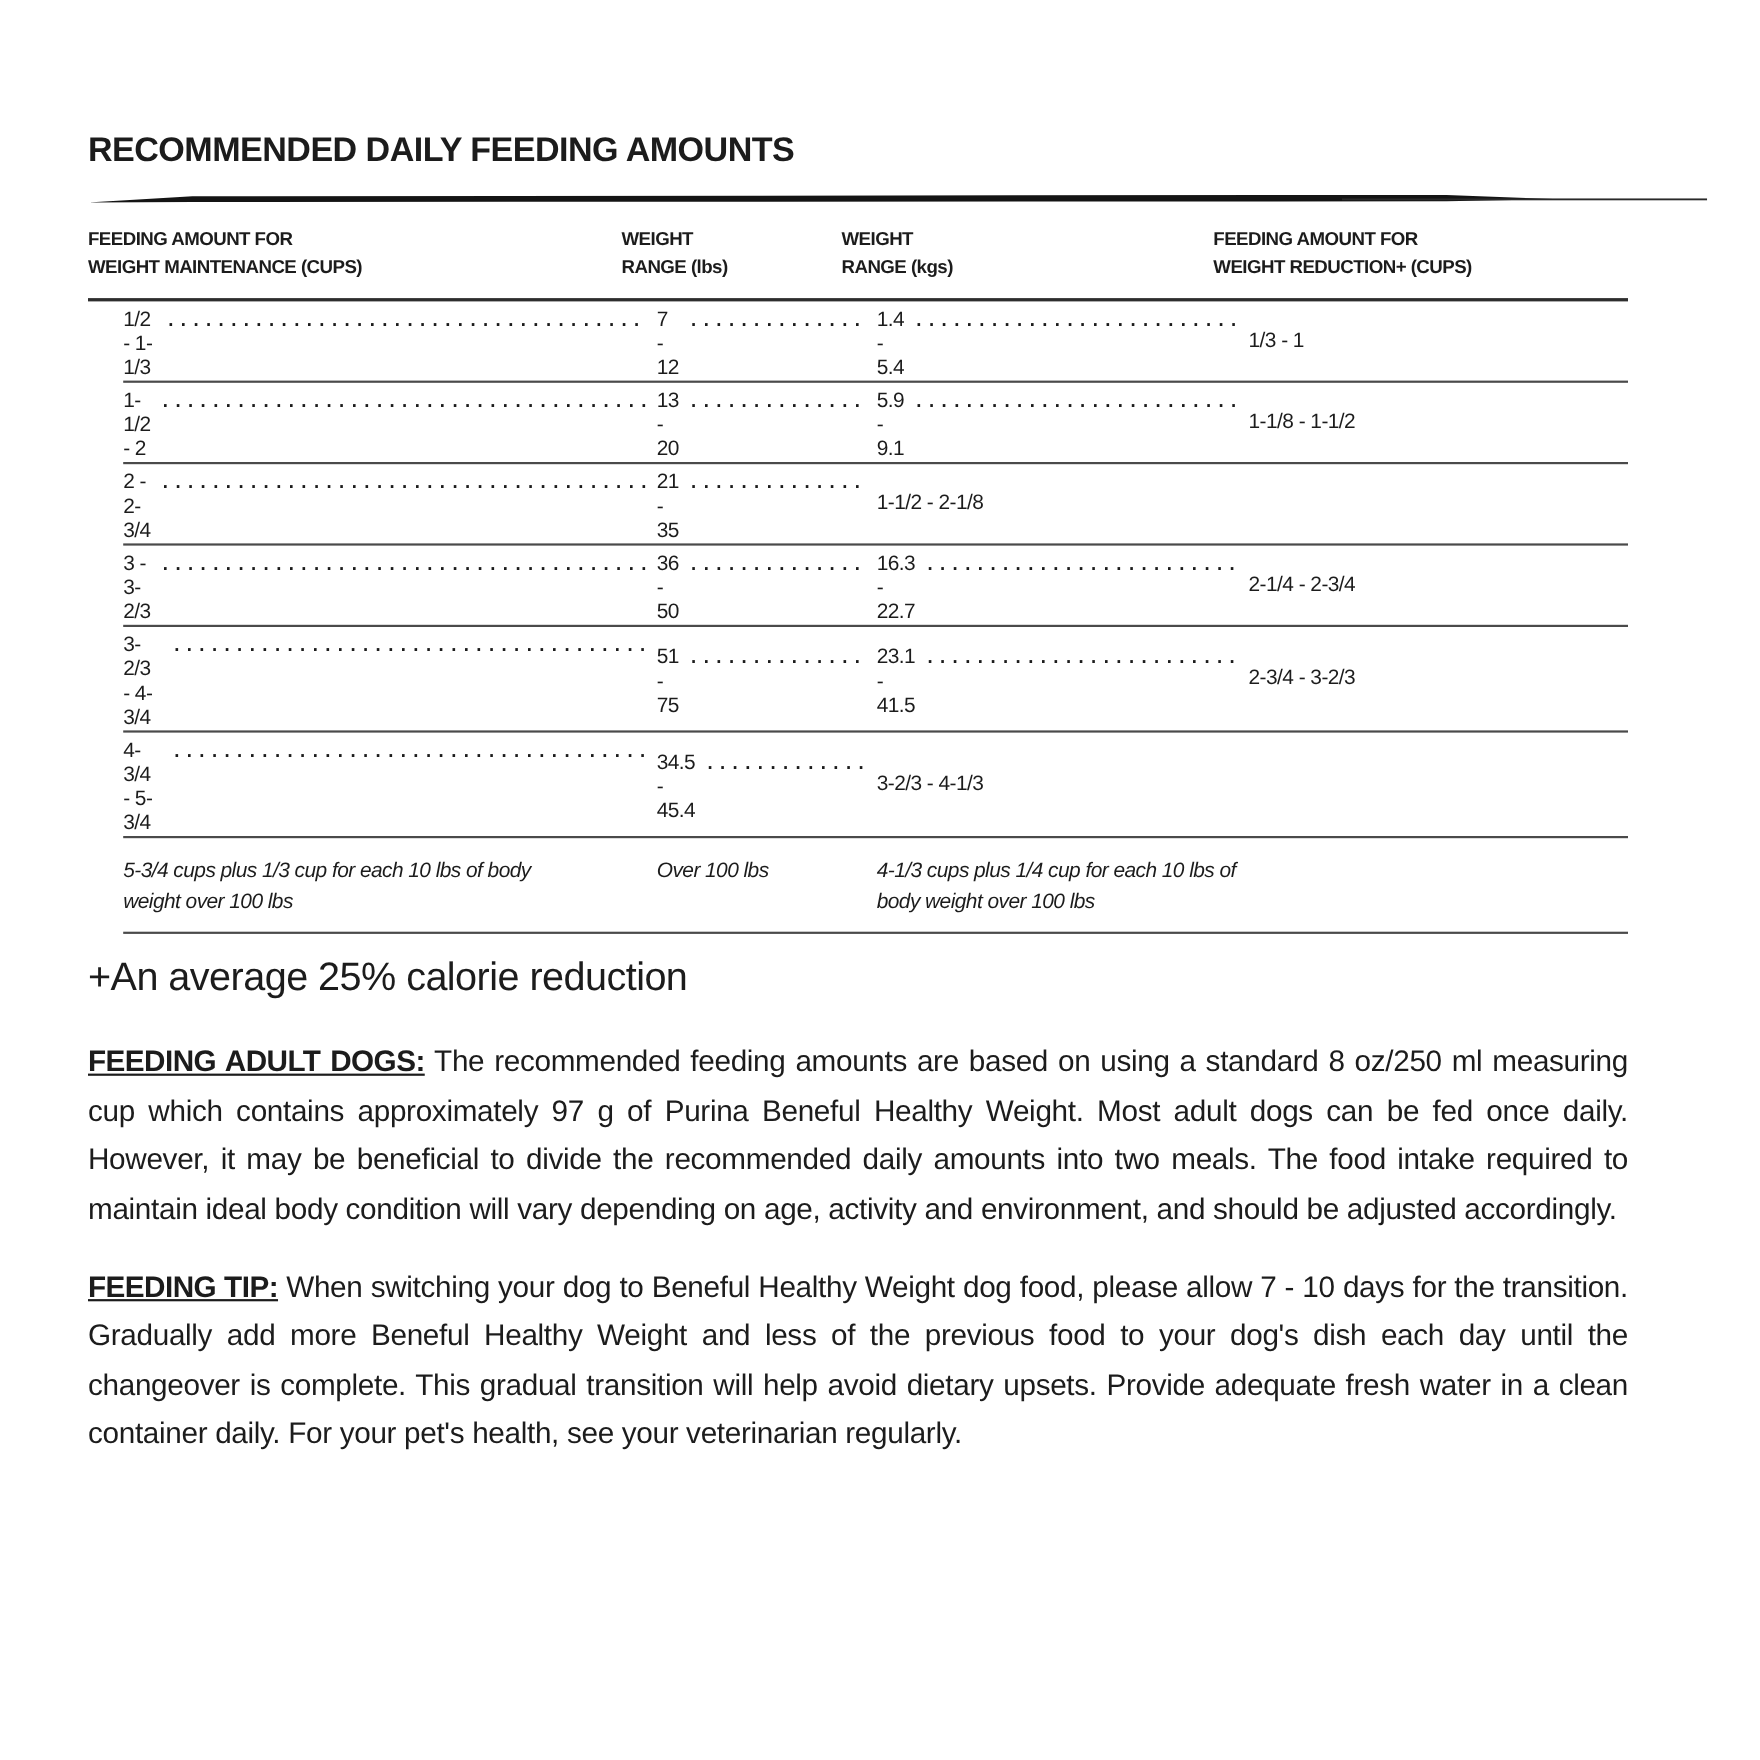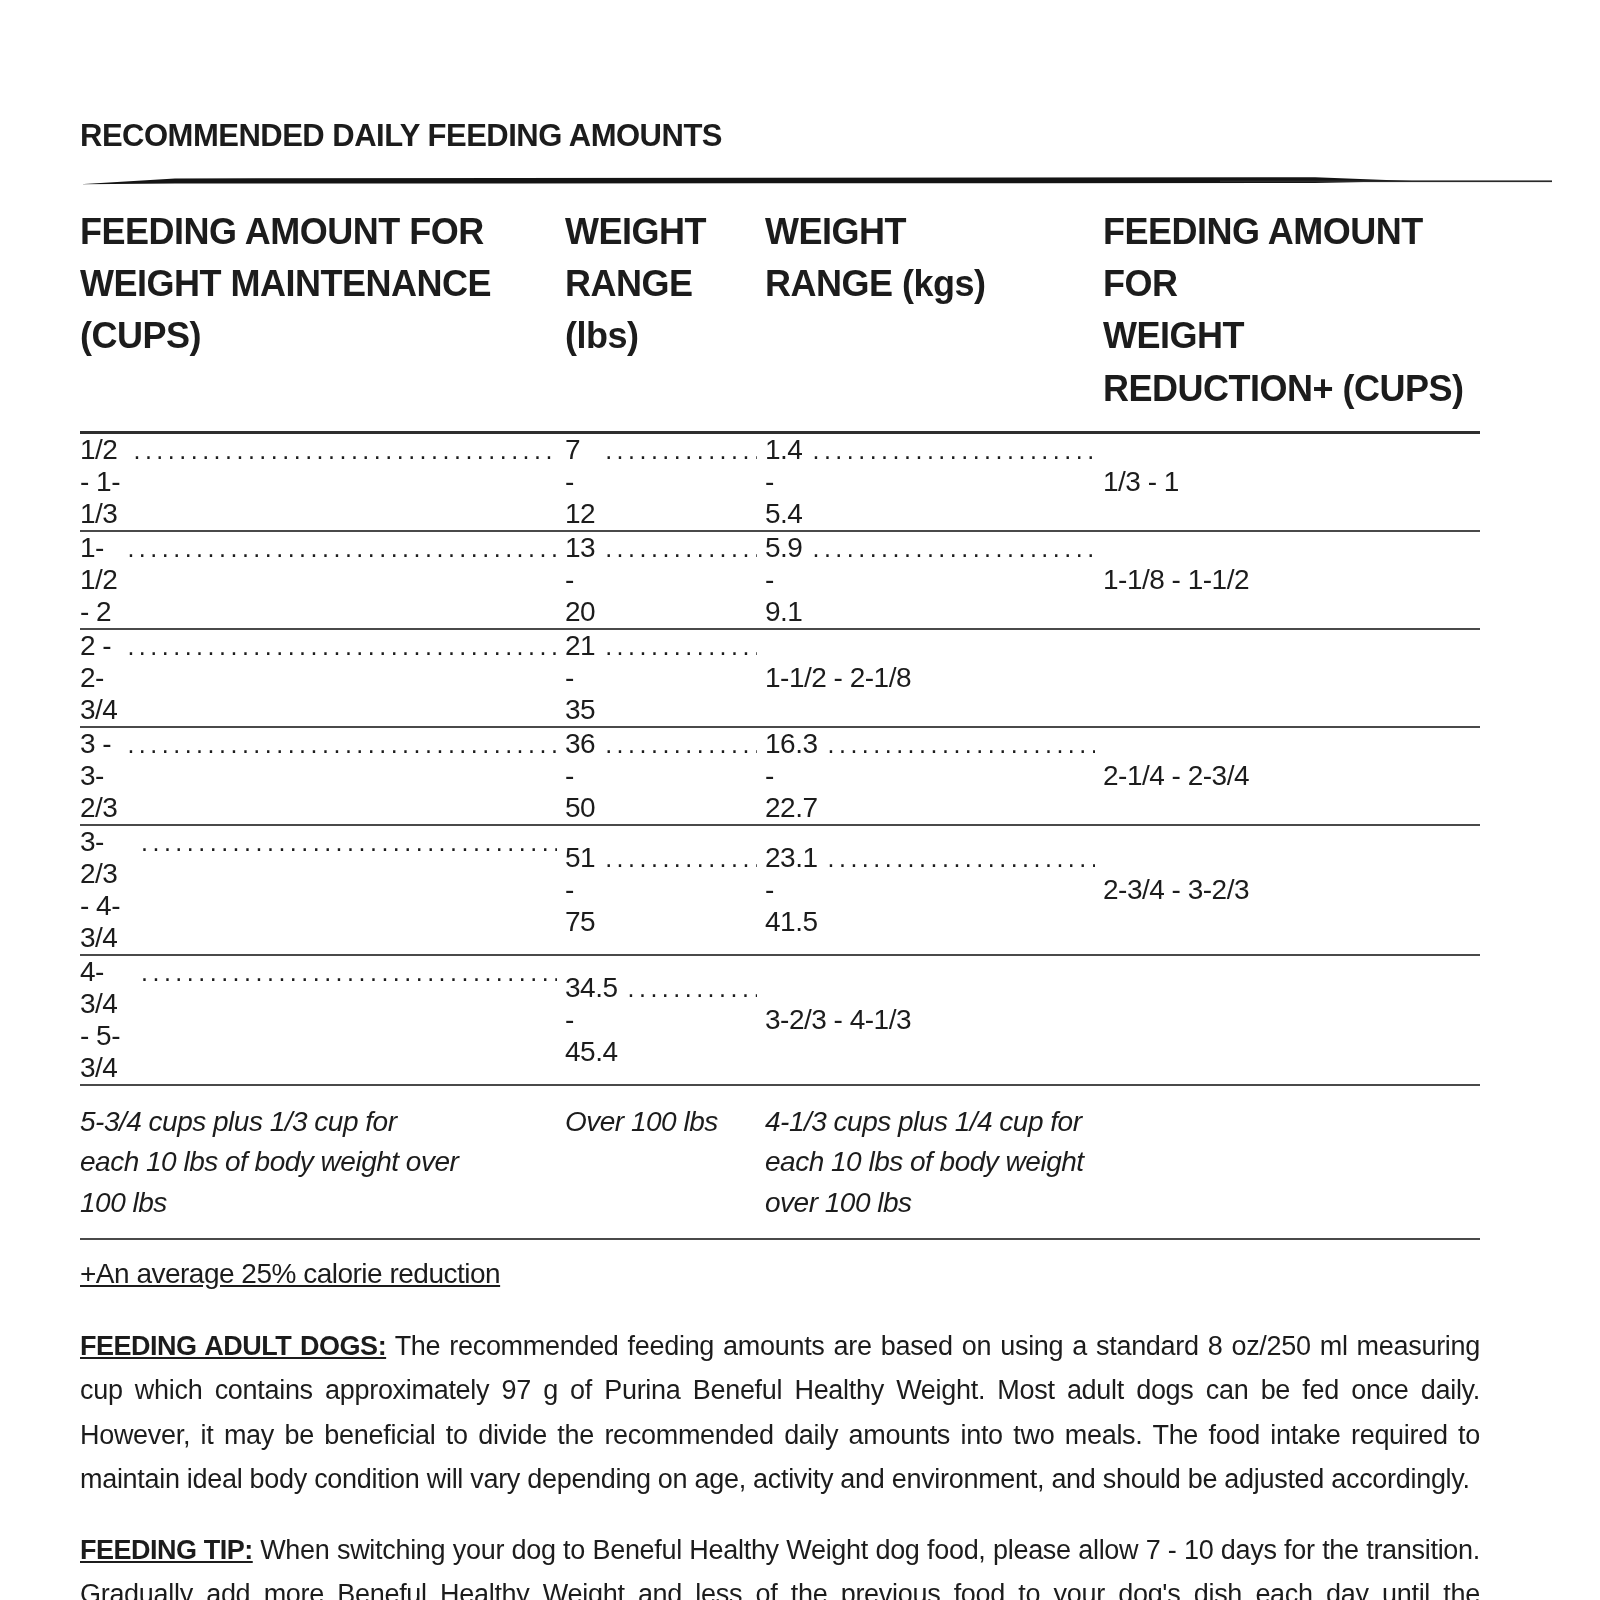--- a/index.html
+++ b/index.html
@@ -20,42 +20,42 @@
   .brush-rule { display: block; width: 1472px; height: 12px; margin-bottom: 4px; }
 
   .ftable { width: 1400px; }
   .thead, .trow {
     display: grid;
     grid-template-columns: 485px 200px 338px 377px;
   }
   .thead {
     padding: 14px 0 16px;
     border-bottom: 3px solid #2e2e2e;
-    font-weight: 700; font-size: 36px; line-height: 1.45; letter-spacing: -0.5px;
+    font-weight: 700; font-size: 17px; line-height: 1.45; letter-spacing: -0.5px;
   }
   .trow {
     align-items: center;
     min-height: 64px;
     border-bottom: 2px solid #4a4a4a;
-    font-size: 28px; letter-spacing: -0.5px;
+    font-size: 19px; letter-spacing: -0.5px; margin-left: 32px;
   }
   .cell { display: flex; align-items: baseline; min-width: 0; }
   .val { white-space: pre-line; }
   .dots {
     flex: 1 1 auto; min-width: 0;
     overflow: hidden; white-space: nowrap;
     font-size: 25px; letter-spacing: 4.5px;
     margin: 0 8px 0 10px;
   }
   .dots::after { content: "........................................................................................................"; }
   .trow.bigrow { align-items: start; padding: 16px 0 14px; line-height: 1.45; font-style: italic; }
   .bigrow .c1 .val { max-width: 380px; }
   .bigrow .c4 .val { max-width: 410px; }
 
-  .footnote { font-size: 28px; margin: 18px 0 34px; letter-spacing: -0.5px; text-decoration: underline; }
+  .footnote { font-size: 36px; margin: 18px 0 34px; letter-spacing: -0.5px; }
 
   .para {
     width: 1400px;
     font-size: 27px; line-height: 1.65;
     text-align: justify;
     margin-bottom: 26px;
     letter-spacing: -0.3px;
   }
   .lead { font-weight: 700; letter-spacing: -0.5px; text-decoration: underline; }
 </style>

